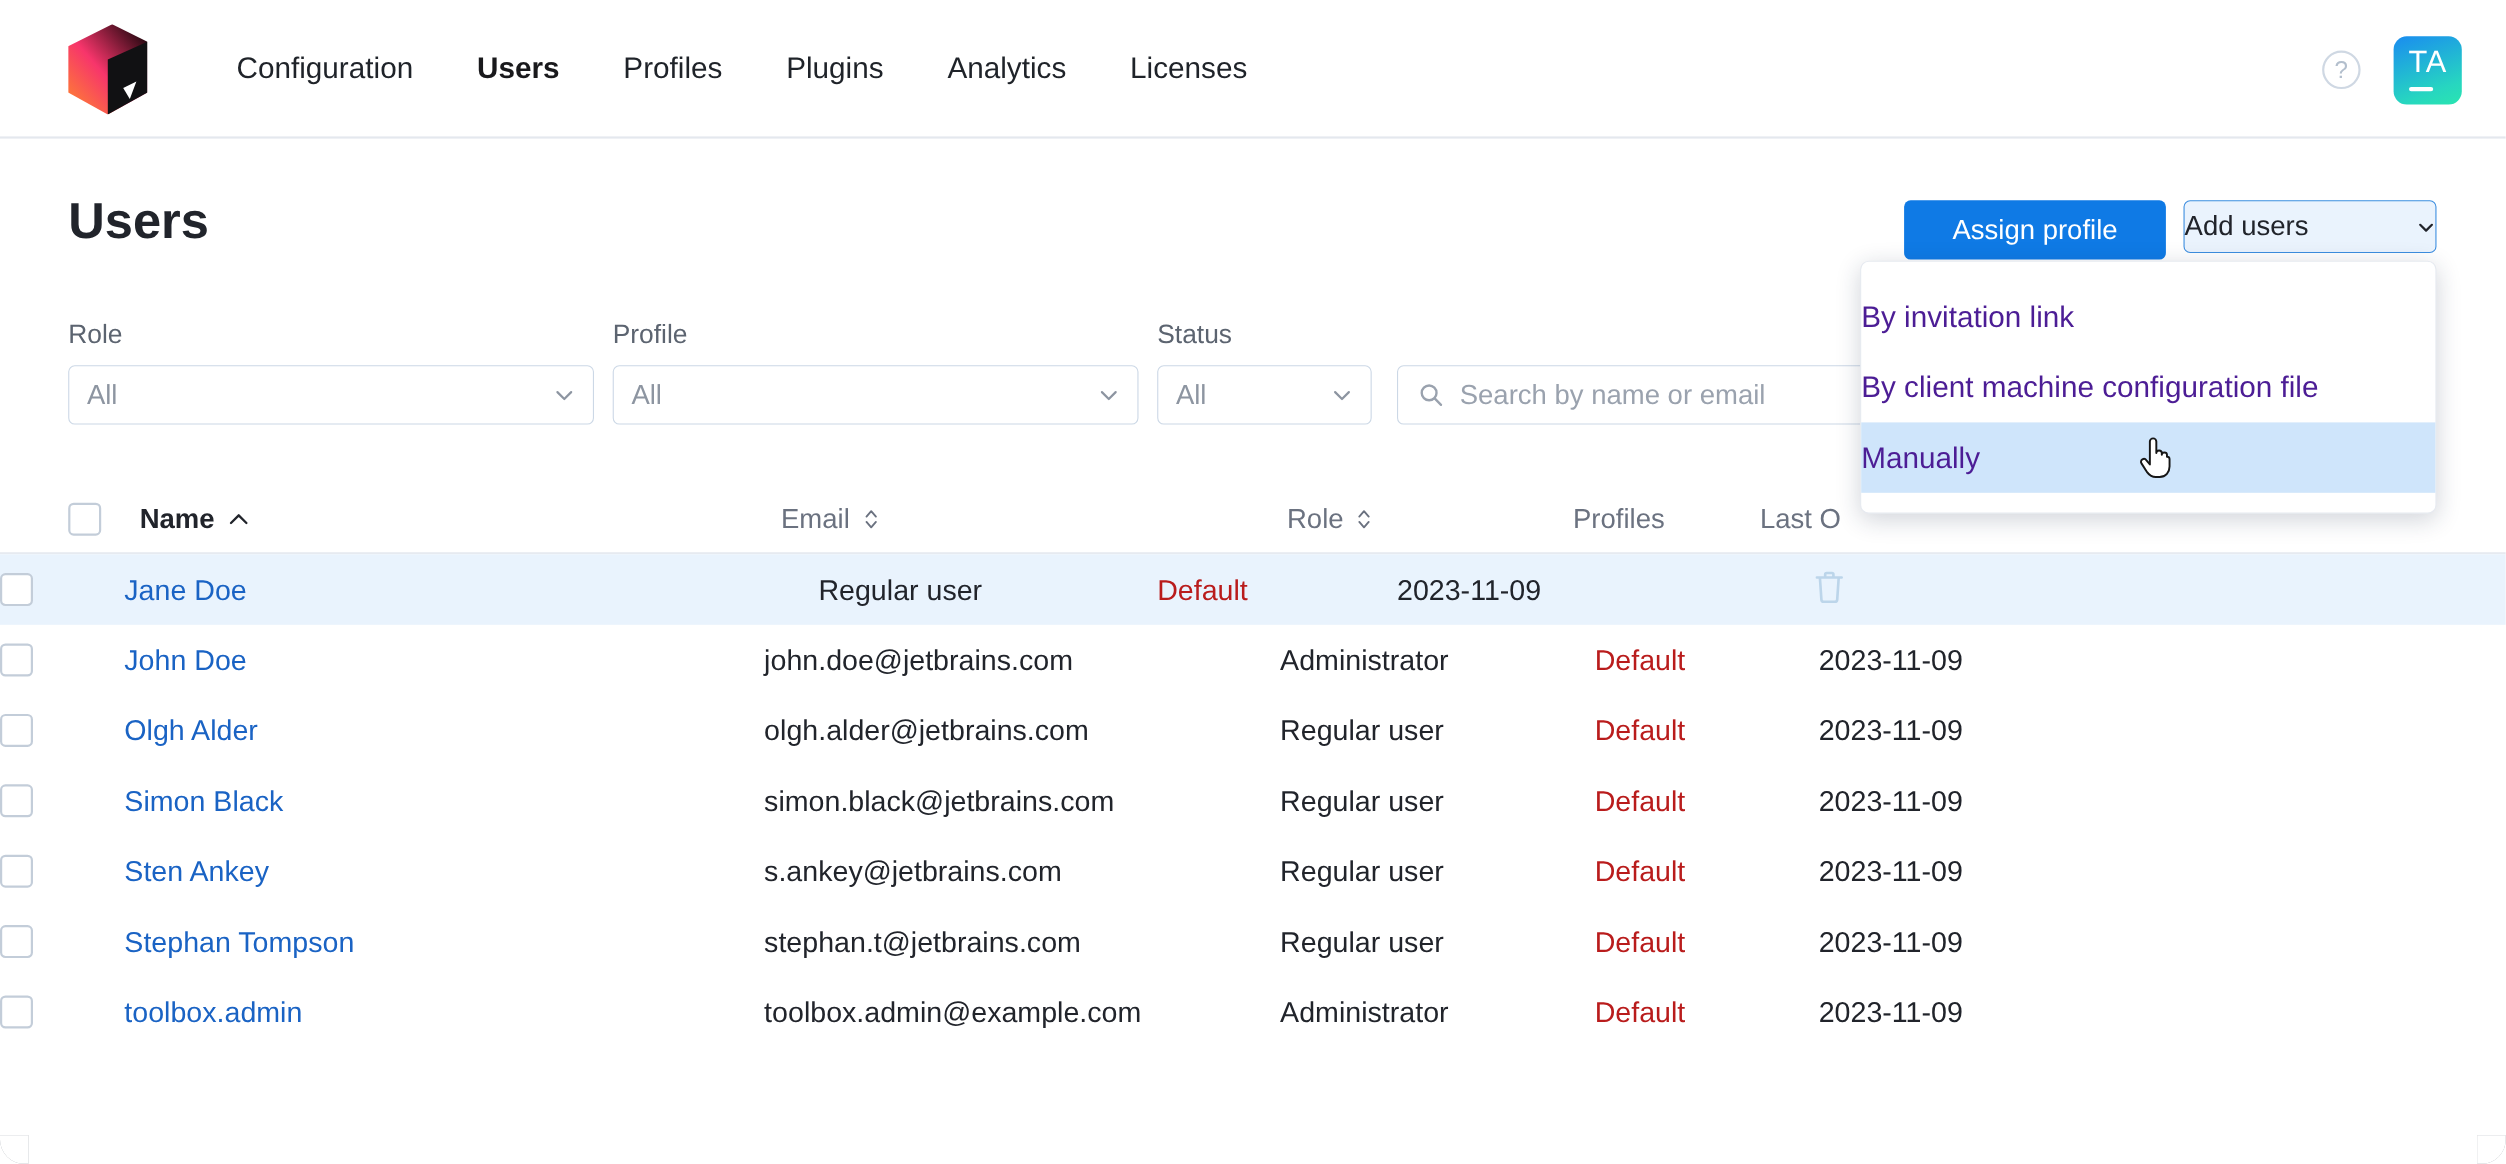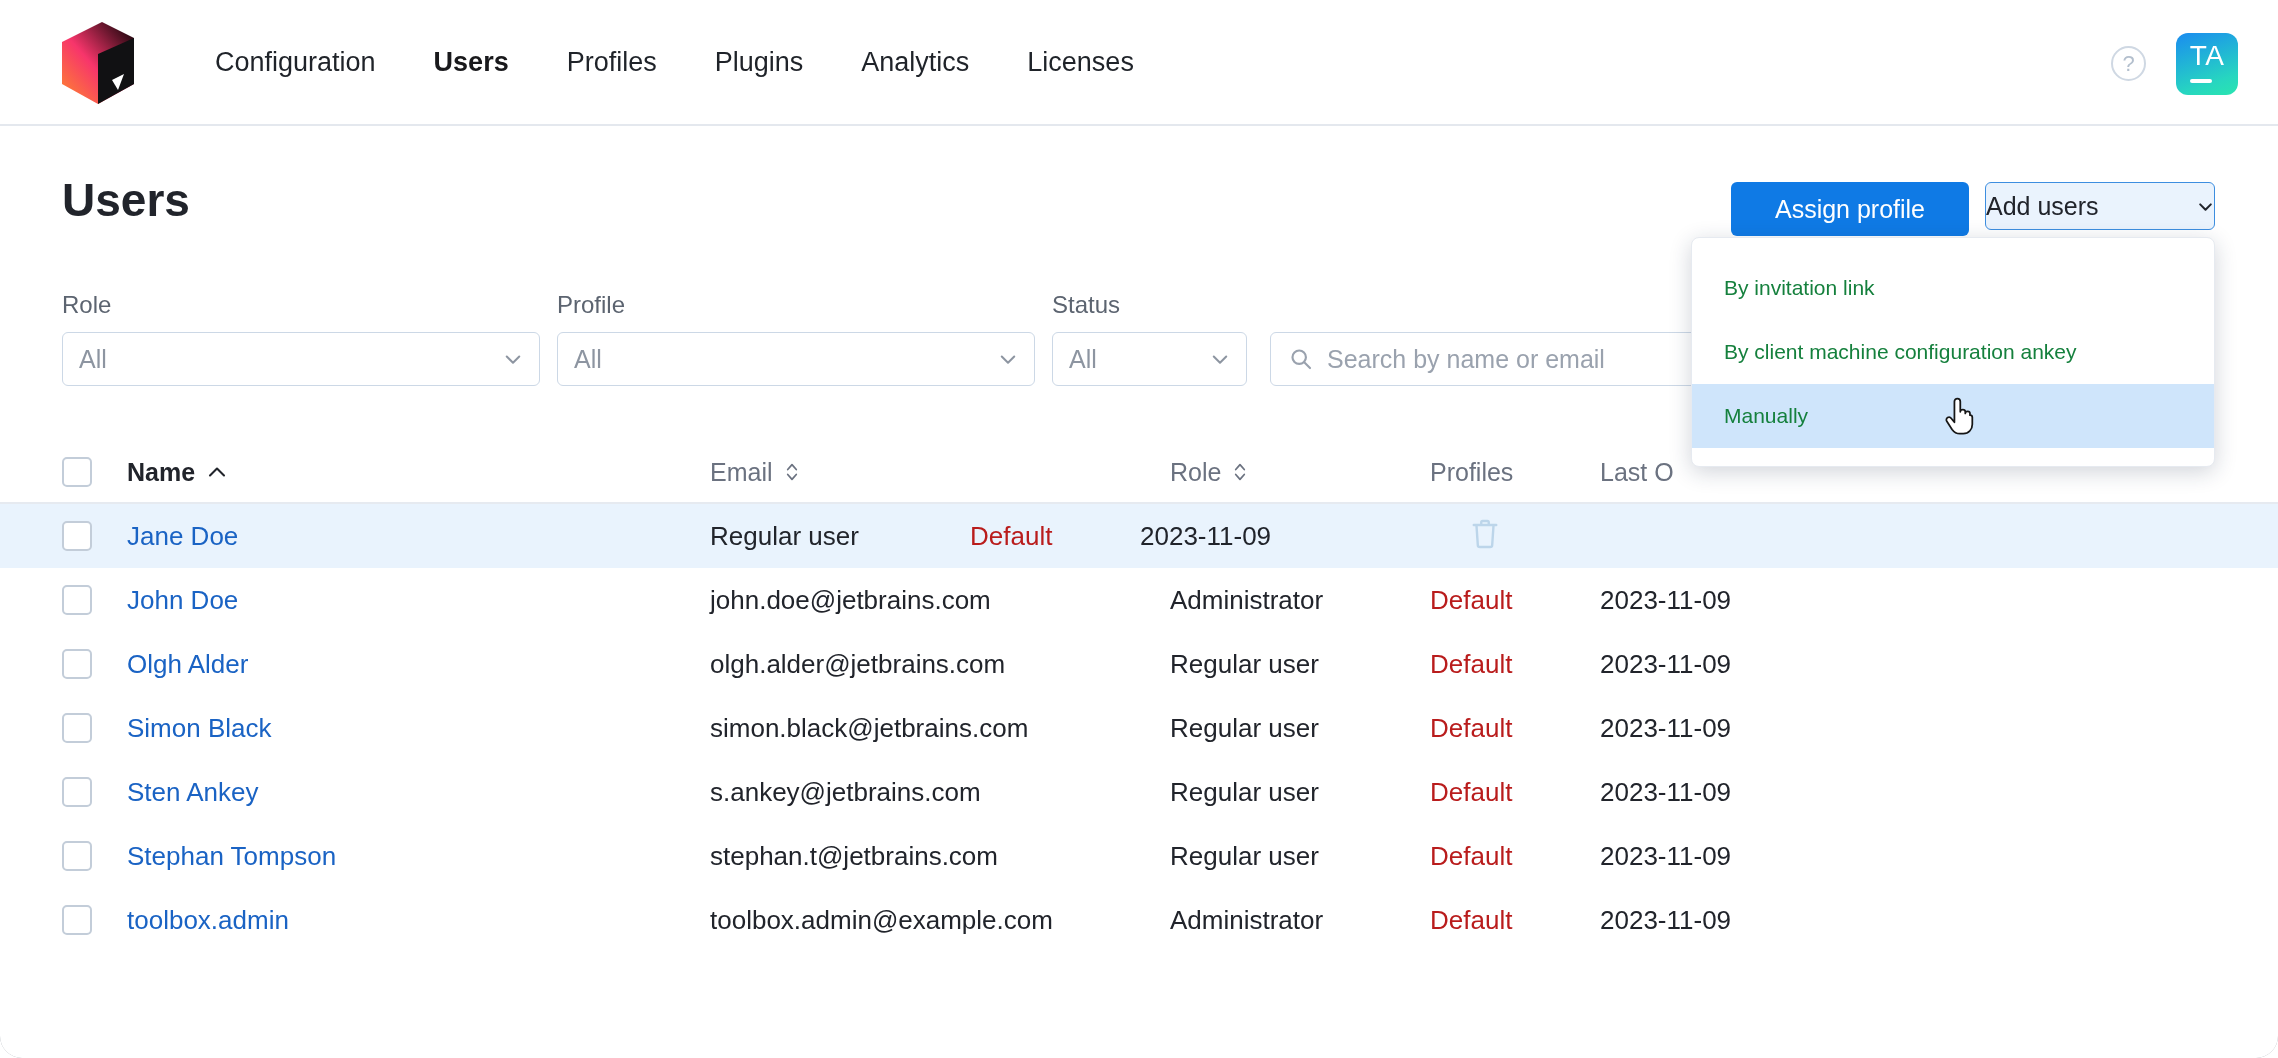--- a/index.html
+++ b/index.html
@@ -99,21 +99,21 @@
   }
   .searchbox input::placeholder { color: #9aa2ae; }
 
   
   .table { position: absolute; left: 0; top: 442px; width: 2278px; }
   .thead {
     display: flex; align-items: center; height: 62px;
     border-bottom: 2px solid #e6eaf0; padding-left: 62px;
   }
   .row {
-    display: flex; align-items: center; height: 64px; padding-left: 62px;
+    display: flex; align-items: center; height: 64px;  gap: 48px;
   }
   .row.hl { background: #e9f3fd; }
   .cb {
     width: 30px; height: 30px; border: 2px solid #c3cdd9;
     border-radius: 5px; background: #fff; flex: none; cursor: pointer;
   }
   .c-name  { width: 618px; padding-left: 35px; }
   .c-email { width: 460px; }
   .c-role  { width: 260px; }
   .c-prof  { width: 170px; }
@@ -132,21 +132,21 @@
   
   .dropdown {
     position: absolute; left: 1691px; top: 237px;
     width: 524px; border-radius: 8px; background: #fff;
     box-shadow: 0 5px 22px rgba(25,40,70,0.20);
     border: 1px solid #e6eaf0;
     padding: 18px 0 18px 0; z-index: 30;
   }
   .dd-item {
     height: 64px; display: flex; align-items: center;
-    padding-left: 32px; font-size: 21px; color: #15803d;
+    font-size: 27px; color: #4c1d95;
     cursor: pointer; white-space: nowrap;
   }
   .dd-item.active { background: #cfe5fb; }
   .cursor-hand {
     position: absolute; left: 1942px; top: 395px;
     width: 36px; height: 44px; z-index: 40; pointer-events: none;
   }
 
   .corner-mask-l, .corner-mask-r {
     position: absolute; bottom: 0; width: 26px; height: 26px;
@@ -332,21 +332,21 @@
         <div class="c-role td">Administrator</div>
         <div class="c-prof td plink">Default</div>
         <div class="c-last td">2023-11-09</div>
         <div class="c-act"></div>
       </div>
     </div>
 </div>
 
 <div class="dropdown">
   <div class="dd-item">By invitation link</div>
-  <div class="dd-item">By client machine configuration ankey</div>
+  <div class="dd-item">By client machine configuration file</div>
   <div class="dd-item active">Manually</div>
 </div>
 
 <svg class="cursor-hand" viewBox="0 0 24 30">
   <path d="M8.2 14.5V4.4c0-1.1.9-2 2-2s2 .9 2 2v7.1c0-.9.8-1.6 1.7-1.6s1.7.7 1.7 1.6v1.1c0-.9.8-1.5 1.6-1.5s1.6.6 1.6 1.5v1.2c.8 0 1.6.6 1.6 1.5v4.6c0 3.3-2.3 6.5-6.2 6.5h-2.3c-2.6 0-4-1.1-5.3-2.9L3 17.9c-.6-.9-.3-2 .6-2.5.9-.5 1.9-.2 2.5.6l2.1 2.6z" fill="#ffffff" stroke="#161616" stroke-width="1.2" stroke-linejoin="round"></path>
 </svg>
 
 <div class="corner-mask-l"></div>
 <div class="corner-mask-r"></div>
 <div class="corner-inner-l"></div>

